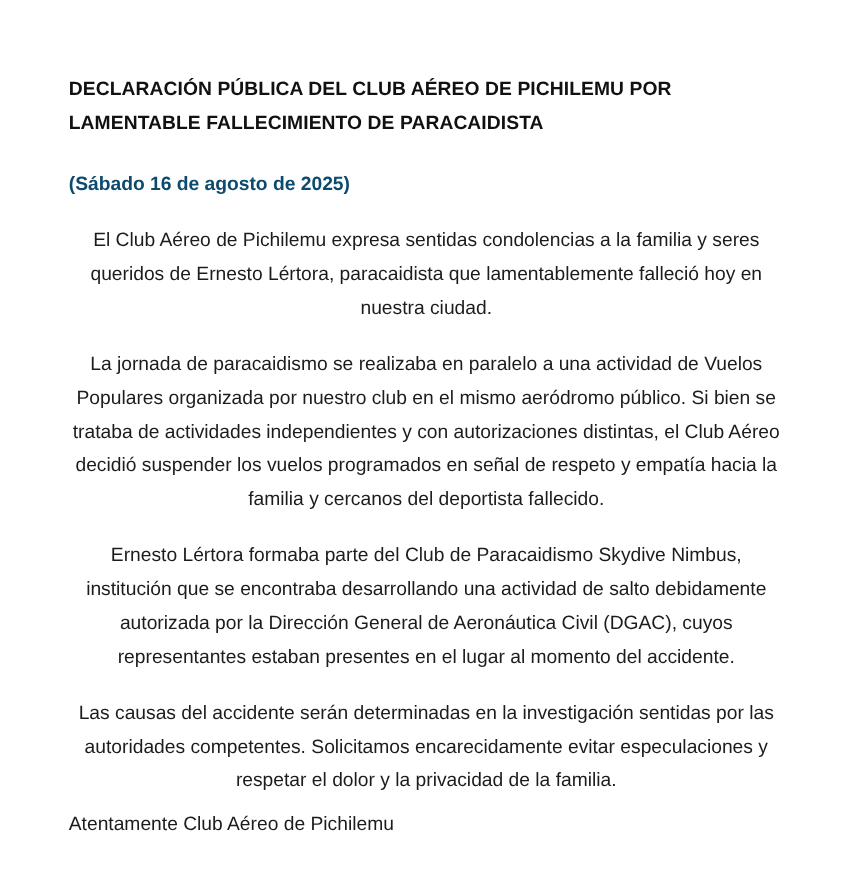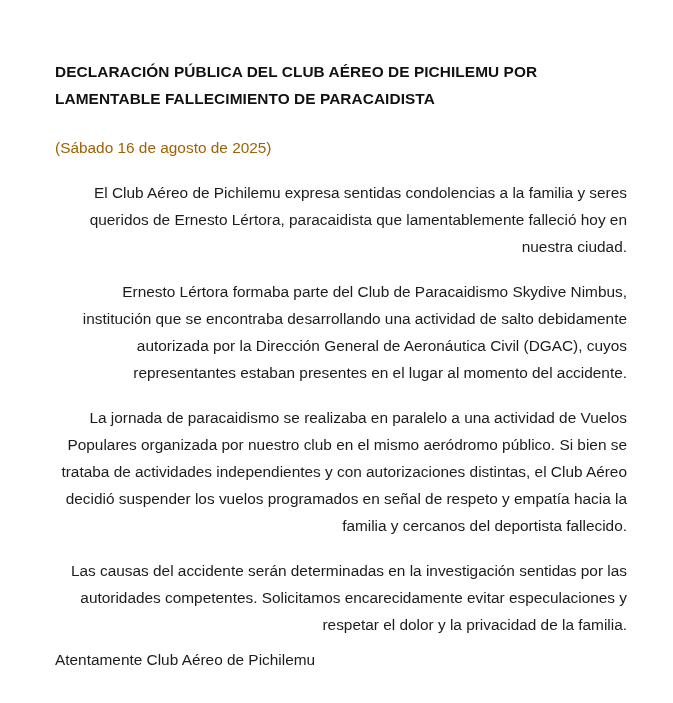--- a/index.html
+++ b/index.html
@@ -37,31 +37,31 @@
     font-weight: bold;
     letter-spacing: 0.005em;
     color: #111113;
     text-transform: none;
   }
 
   .doc-date {
     margin: 22px 0 0 0;
     font-size: 15.4px;
     line-height: 27px;
-    font-weight: normal;
-    color: #a16207;
+    font-weight: bold;
+    color: #0c4a6e;
   }
 
   .doc-paragraph {
     margin: 18px 0 0 0;
     font-size: 15.4px;
     line-height: 27px;
     font-weight: normal;
     color: #1c1c1e;
-    text-align: right;
+    text-align: center;
   }
 
   .doc-signoff {
     margin: 8px 0 0 0;
     font-size: 15.4px;
     line-height: 27px;
     font-weight: normal;
     color: #1c1c1e;
   }
 </style>
@@ -70,22 +70,22 @@
 
 <div class="page">
   <article class="statement">
 
     <h1 class="doc-heading">DECLARACIÓN PÚBLICA DEL CLUB AÉREO DE PICHILEMU POR LAMENTABLE FALLECIMIENTO DE PARACAIDISTA</h1>
 
     <p class="doc-date">(Sábado 16 de agosto de 2025)</p>
 
     <p class="doc-paragraph">El Club Aéreo de Pichilemu expresa sentidas condolencias a la familia y seres queridos de Ernesto Lértora, paracaidista que lamentablemente falleció hoy en nuestra ciudad.</p>
 
+    <p class="doc-paragraph">La jornada de paracaidismo se realizaba en paralelo a una actividad de Vuelos Populares organizada por nuestro club en el mismo aeródromo público. Si bien se trataba de actividades independientes y con autorizaciones distintas, el Club Aéreo decidió suspender los vuelos programados en señal de respeto y empatía hacia la familia y cercanos del deportista fallecido.</p>
+
     <p class="doc-paragraph">Ernesto Lértora formaba parte del Club de Paracaidismo Skydive Nimbus, institución que se encontraba desarrollando una actividad de salto debidamente autorizada por la Dirección General de Aeronáutica Civil (DGAC), cuyos representantes estaban presentes en el lugar al momento del accidente.</p>
-
-    <p class="doc-paragraph">La jornada de paracaidismo se realizaba en paralelo a una actividad de Vuelos Populares organizada por nuestro club en el mismo aeródromo público. Si bien se trataba de actividades independientes y con autorizaciones distintas, el Club Aéreo decidió suspender los vuelos programados en señal de respeto y empatía hacia la familia y cercanos del deportista fallecido.</p>
 
     <p class="doc-paragraph">Las causas del accidente serán determinadas en la investigación sentidas por las autoridades competentes. Solicitamos encarecidamente evitar especulaciones y respetar el dolor y la privacidad de la familia.</p>
 
     <p class="doc-signoff">Atentamente Club Aéreo de Pichilemu</p>
 
   </article>
 </div>
 
 </body></html>

